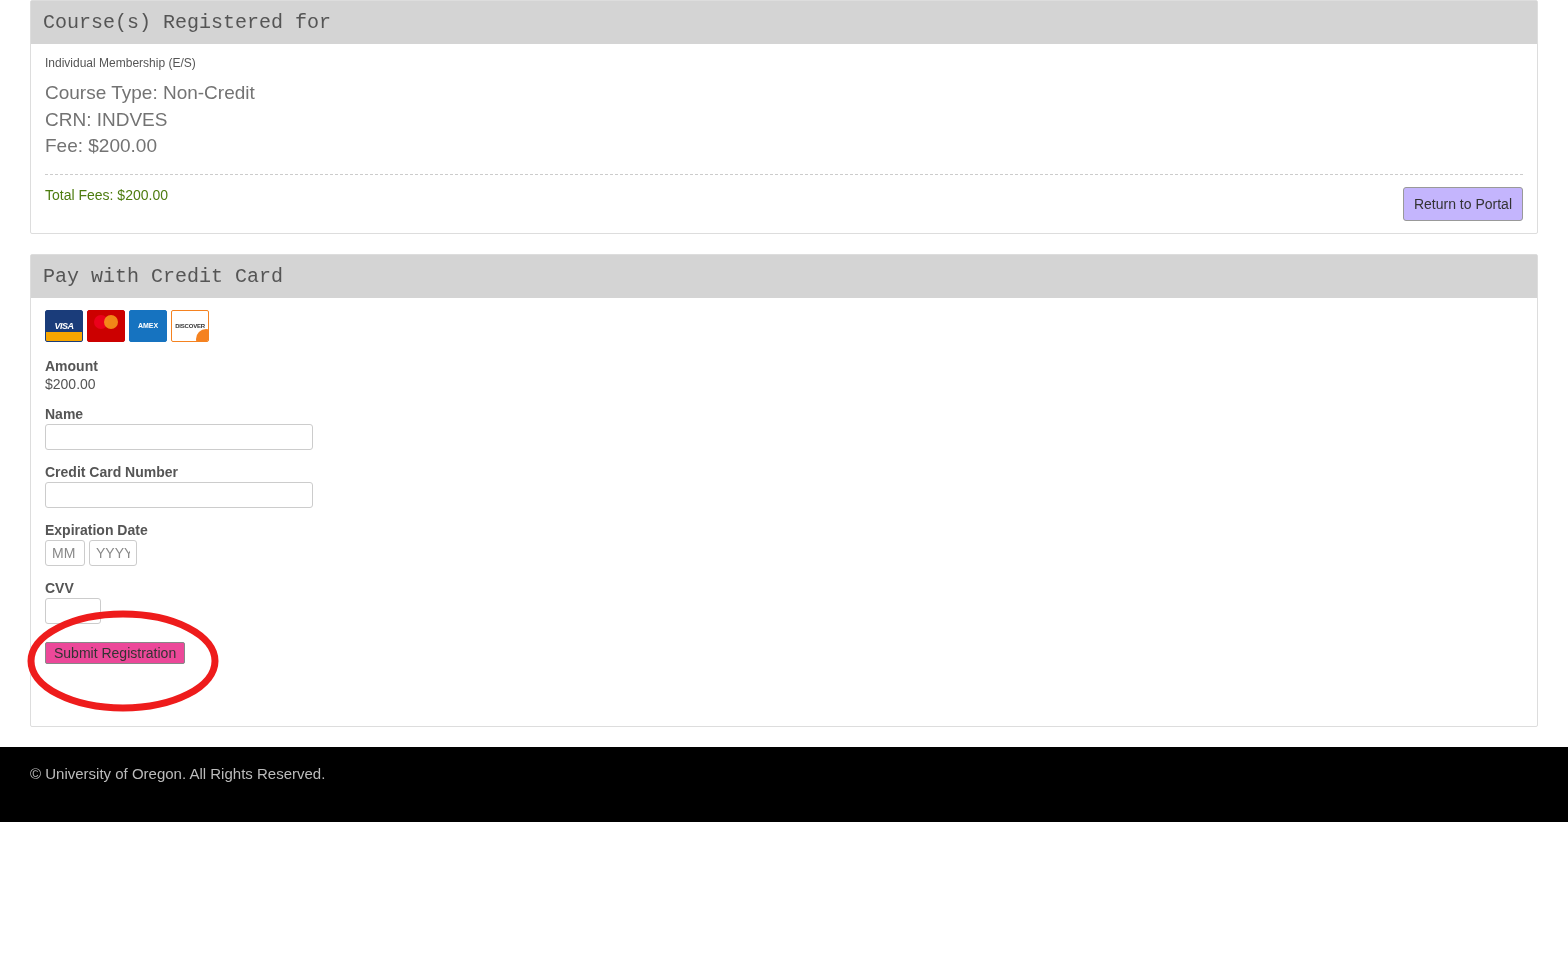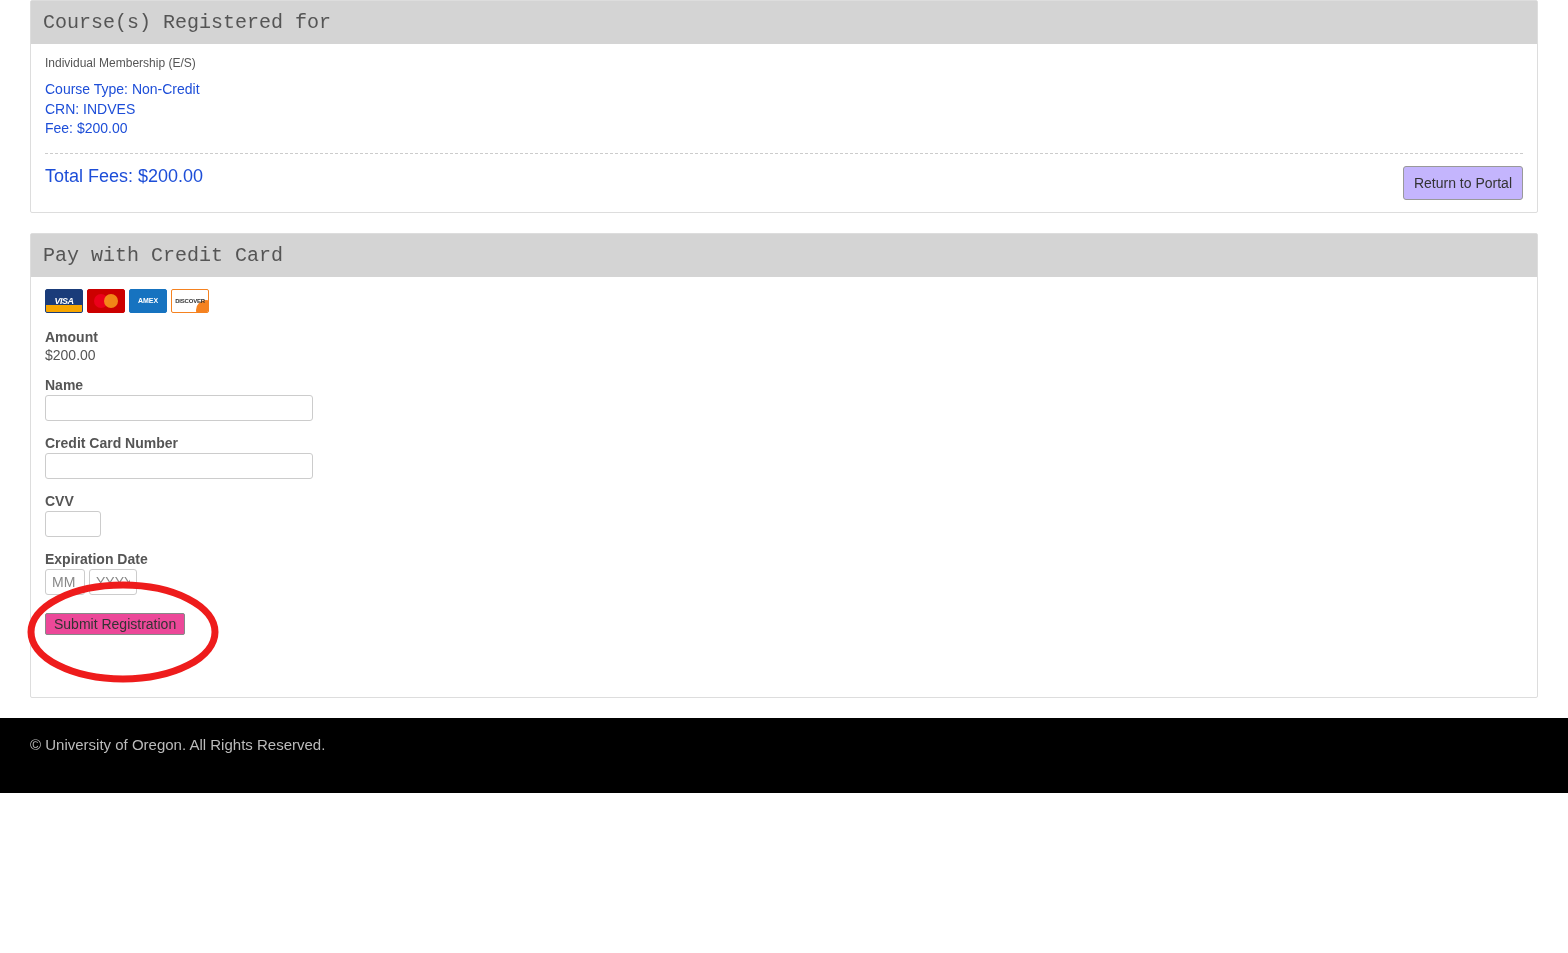--- a/index.html
+++ b/index.html
@@ -31,37 +31,37 @@
     }
     .panel-body {
       padding: 12px 14px;
     }
     .course-title {
       font-size: 12px;
       color: #555;
       margin-bottom: 10px;
     }
     .course-details {
-      font-size: 14px;
+      font-size: 19px;
       line-height: 1.4;
-      color: #1d4ed8;
+      color: #737373;
     }
     .divider {
       border: none;
       border-top: 1px dashed #ccc;
       margin: 14px 0 12px 0;
     }
     .total-row {
       display: flex;
       justify-content: space-between;
       align-items: flex-start;
     }
     .total-fees {
-      font-size: 18px;
-      color: #1d4ed8;
+      font-size: 14px;
+      color: #4d7c0f;
     }
     .btn {
       background: #c4b5fd;
       border: 1px solid #999;
       border-radius: 3px;
       padding: 8px 10px;
       font-size: 14px;
       color: #333;
       cursor: pointer;
       font-family: inherit;
@@ -76,21 +76,21 @@
       cursor: pointer;
       font-family: inherit;
     }
     .cards-row {
       display: flex;
       gap: 4px;
       margin-bottom: 16px;
     }
     .card-icon {
       width: 38px;
-      height: 24px;
+      height: 32px;
       border-radius: 2px;
       display: flex;
       align-items: center;
       justify-content: center;
       font-size: 8px;
       font-weight: bold;
       color: #fff;
     }
     .visa {
       background: linear-gradient(to bottom, #1a3c7a 0%, #1a3c7a 70%, #f7a600 70%, #f7a600 100%);
@@ -282,30 +282,30 @@
         <label class="form-label">Name</label>
         <input type="text" class="form-input input-wide" value="" style="">
       </div>
 
       <div class="form-group">
         <label class="form-label">Credit Card Number</label>
         <input type="text" class="form-input input-wide" value="" style="">
       </div>
 
       <div class="form-group">
-        <label class="form-label">CVV</label>
-        <input type="text" class="form-input input-cvv" value="" style="">
-      </div>
-
-      <div class="form-group">
         <label class="form-label">Expiration Date</label>
         <div class="exp-row">
           <input type="text" class="form-input input-mm" placeholder="MM" style="">
           <input type="text" class="form-input input-yyyy" placeholder="YYYY" style="">
         </div>
+      </div>
+
+      <div class="form-group">
+        <label class="form-label">CVV</label>
+        <input type="text" class="form-input input-cvv" value="" style="">
       </div>
 
       <div class="submit-wrap">
         <button class="btn-small">Submit Registration</button>
         <svg class="highlight-circle" viewBox="0 0 200 110">
           <ellipse cx="100" cy="55" rx="92" ry="47" fill="none" stroke="#ee1c1c" stroke-width="7"></ellipse>
         </svg>
       </div>
 
 

